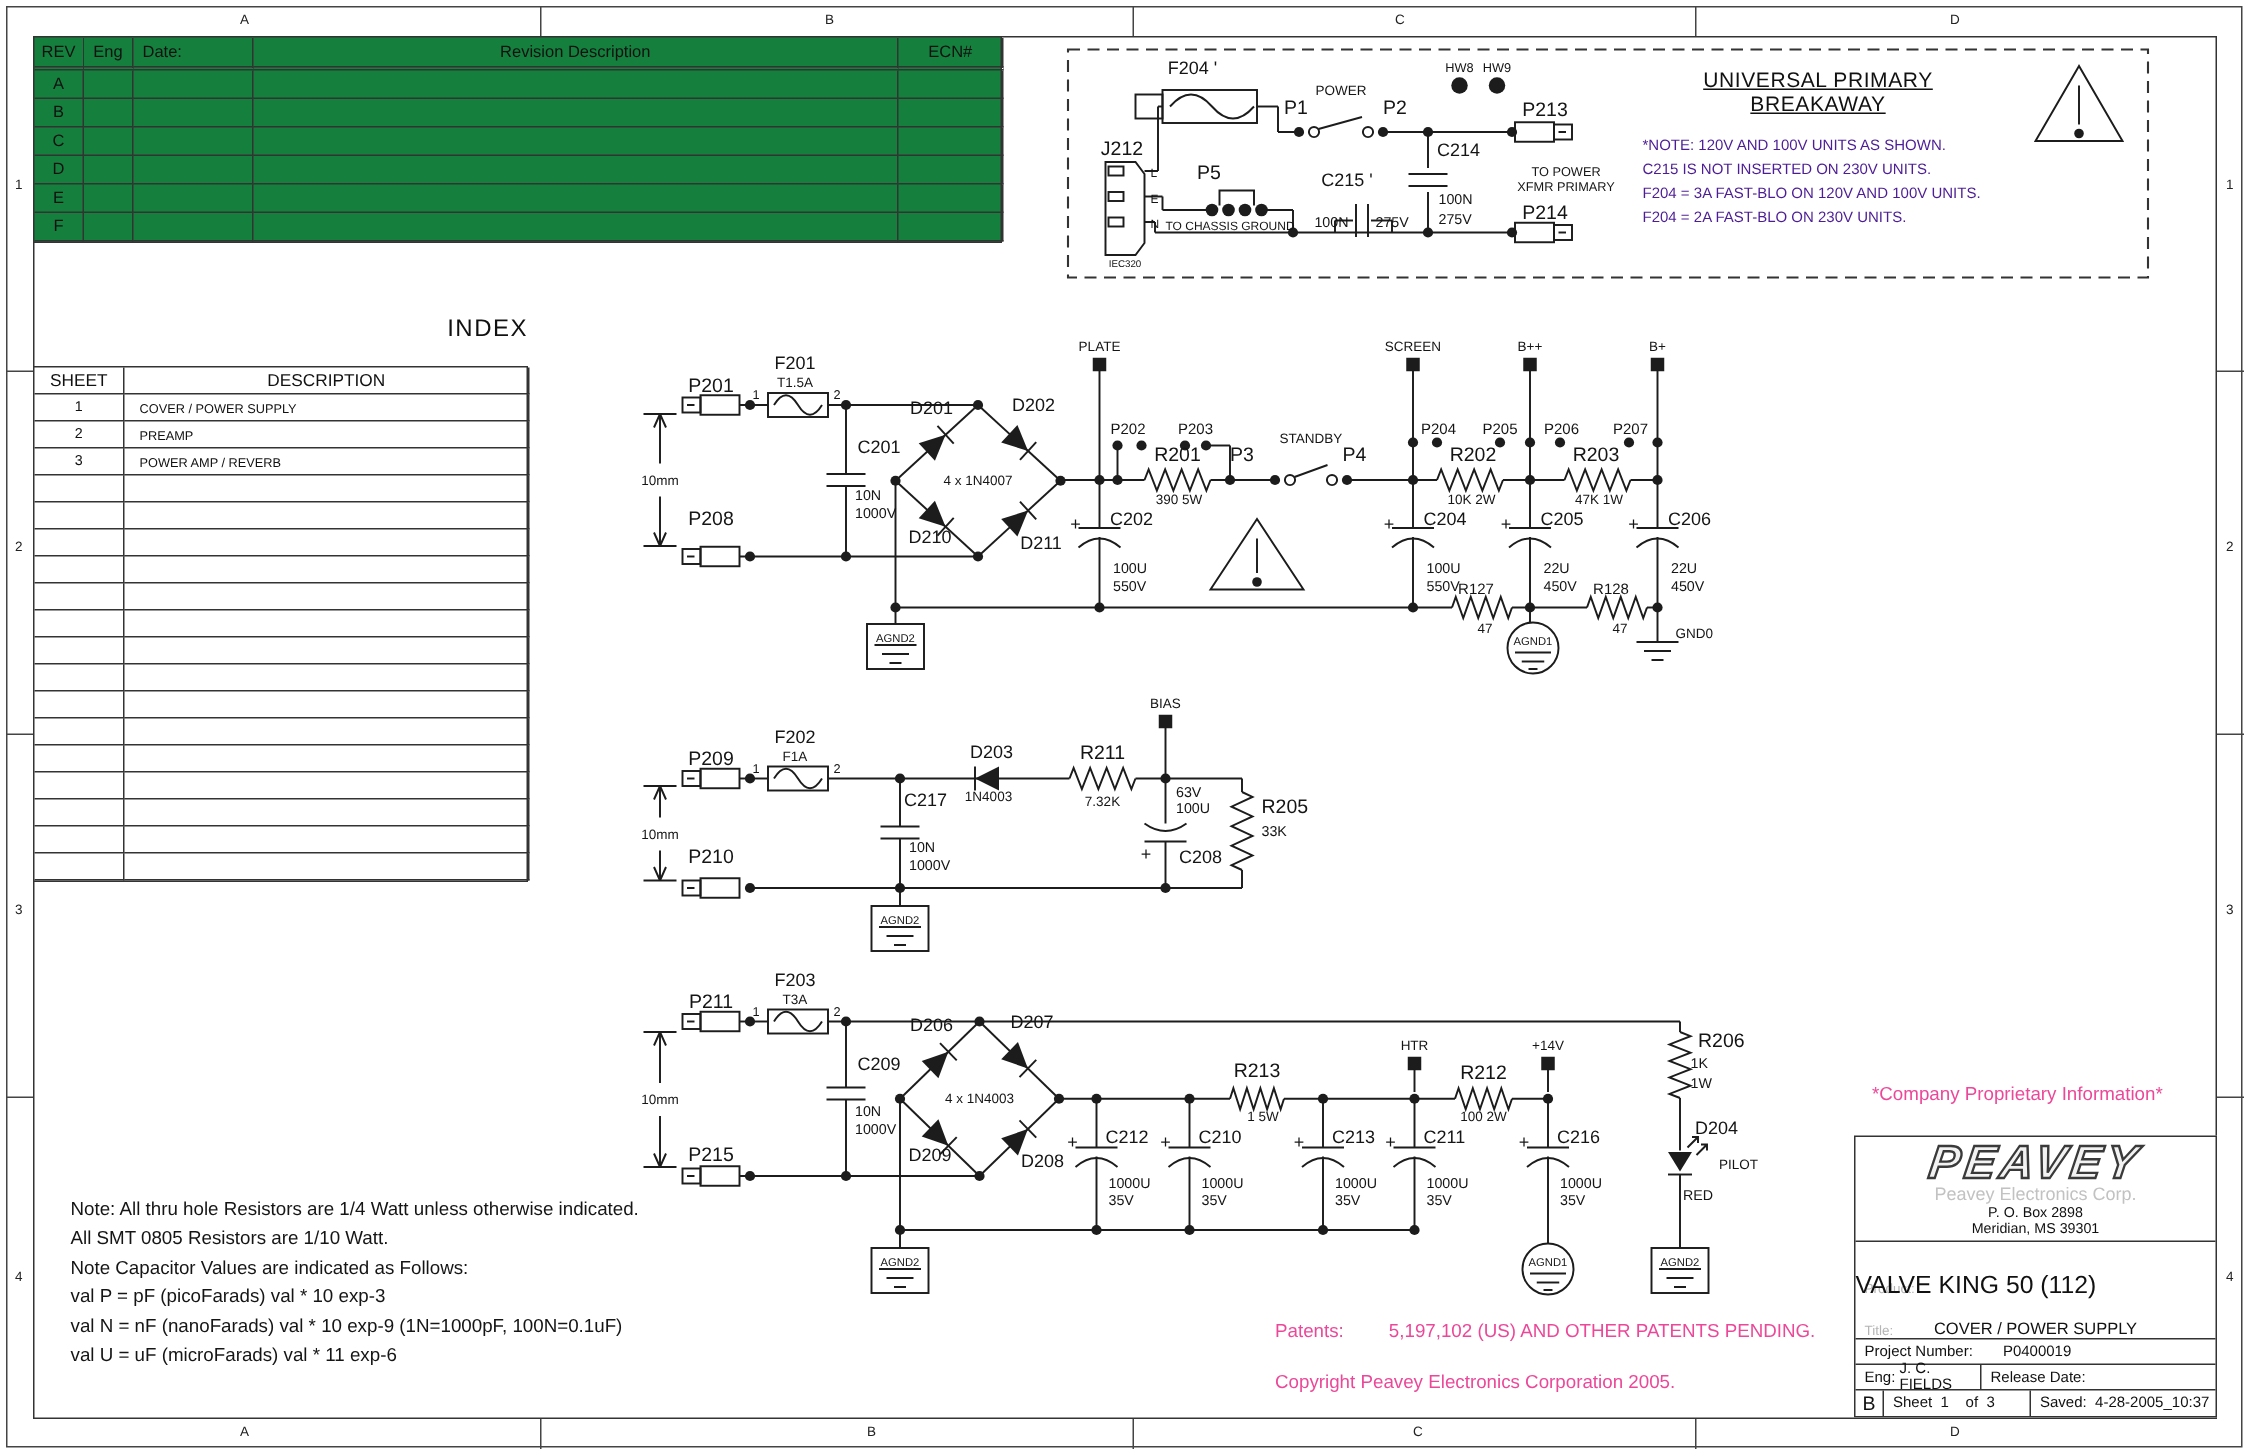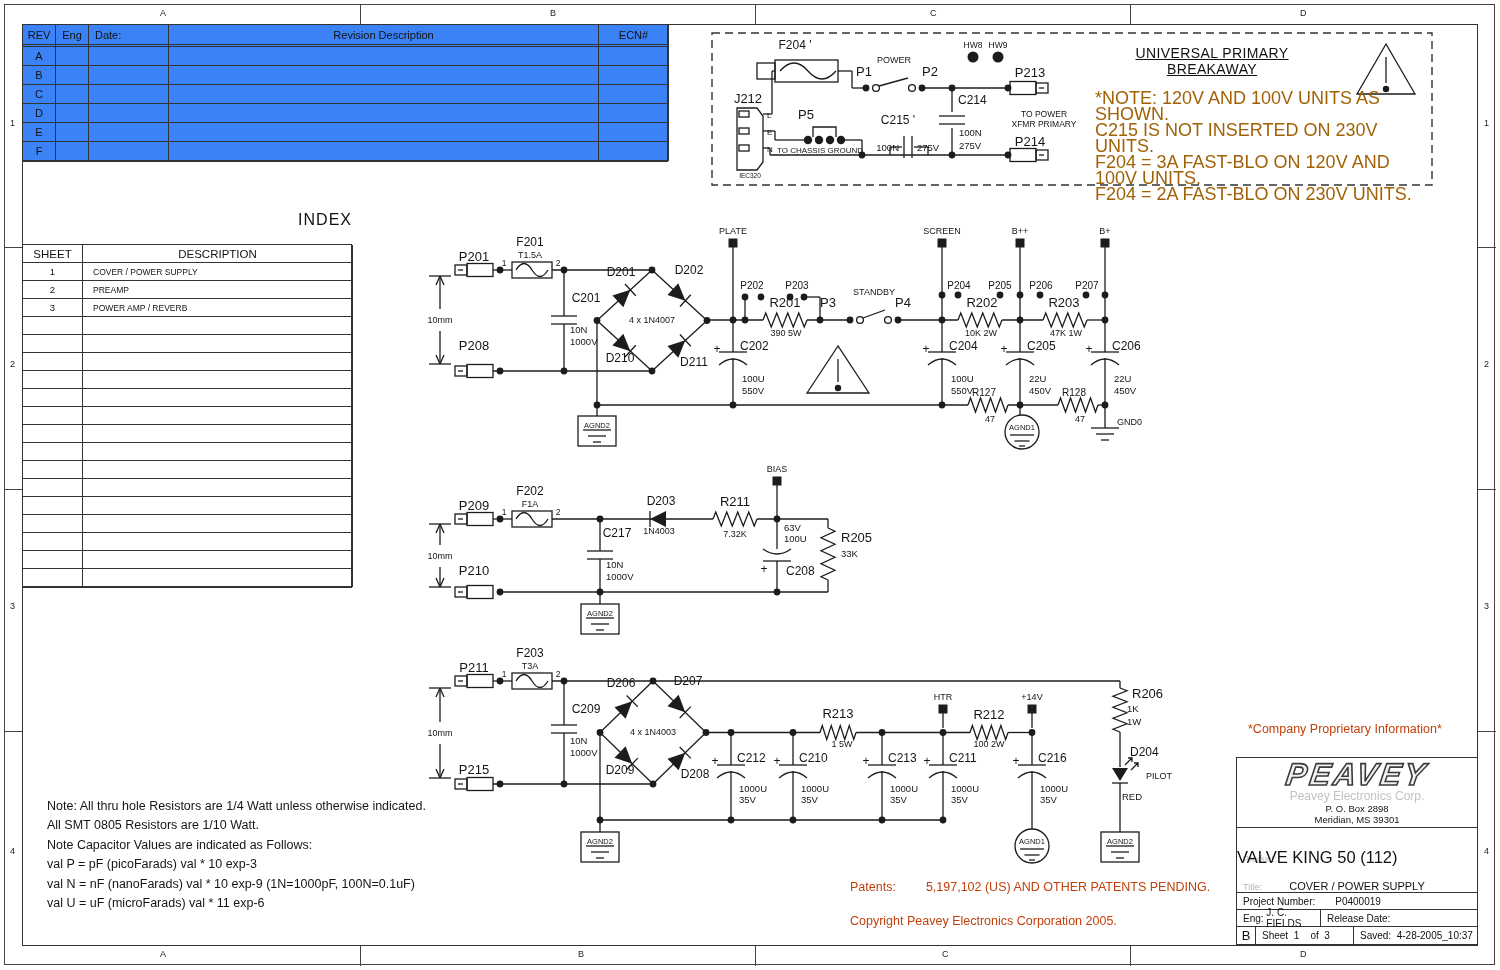--- a/index.html
+++ b/index.html
@@ -11,33 +11,33 @@
   .tick{position:absolute;background:#444}
   
   #schem{left:0;top:0;pointer-events:none}
   #schem text{font-family:"Liberation Sans","DejaVu Sans",sans-serif;fill:#151515}
   .w{stroke:#1c1c1c;stroke-width:1.3;fill:none}
   .o{stroke:#1c1c1c;stroke-width:1.3;fill:none}
   .f{fill:#1c1c1c;stroke:none}
   .od{fill:#fff;stroke:#1c1c1c;stroke-width:1.3}
   .dash{stroke:#333;stroke-width:1.4;fill:none;stroke-dasharray:8 5}
   
-  .revtbl{display:grid;grid-template-columns:33px 33px 80px 430px 70px;border:1.5px solid #333;background:#3b82f6;font-size:11px}
+  .revtbl{display:grid;grid-template-columns:33px 33px 80px 430px 70px;border:1.5px solid #333;background:#15803d;font-size:11px}
   .revtbl .c{border-right:1px solid #333;border-bottom:1px solid #333;display:flex;align-items:center;justify-content:center;height:19px}
   .revtbl .h{height:22px;border-bottom:3px double #333;font-size:11px}
   .revtbl .l{justify-content:flex-start;padding-left:6px}
   .idxtitle{font-size:16px;letter-spacing:1px;text-align:right}
   .idxtbl{display:grid;grid-template-columns:60px 270px;border:1.5px solid #333;background:#fff}
   .idxtbl .c{border-right:1px solid #333;border-bottom:1px solid #333;height:18px;display:flex;align-items:center;justify-content:center;font-size:9.5px}
   .idxtbl .h{font-size:11.5px}
   .idxtbl .d{justify-content:flex-start;padding-left:10px;font-size:8.5px}
   .notes{font-size:12.5px;line-height:19.4px;color:#151515}
   .bk-title{font-size:14px;text-decoration:underline;text-align:center;letter-spacing:.4px}
-  .bk-notes{font-size:18px;line-height:16px;color:#a16207}
-  .smalltext{font-size:12.5px;color:#c2410c}
+  .bk-notes{font-size:10px;line-height:16px;color:#4c1d95}
+  .smalltext{font-size:12.5px;color:#ec4899}
   
   .tb{border:1.5px solid #333;background:#fff;font-size:10px}
   .tb .sec1{position:relative;height:70px;border-bottom:1.2px solid #333}
   .tb-logo{position:absolute;top:0;left:0;right:0;text-align:center;font-style:italic;font-weight:bold;font-size:31px;letter-spacing:3px;color:#f2f2f2;-webkit-text-stroke:1.6px #3a3a3a;transform:skewX(-8deg);line-height:34px}
   .tb-corp{position:absolute;top:31px;left:0;right:0;text-align:center;color:#c2c2c2;font-size:12px}
   .tb-a1{position:absolute;top:45px;left:0;right:0;text-align:center;font-size:9.5px}
   .tb-a2{position:absolute;top:56px;left:0;right:0;text-align:center;font-size:9.5px}
   .tb .sec2{position:relative;height:65px;border-bottom:1.2px solid #333}
   .tb-glabel{color:#b5b5b5;font-size:9px}
   .tb-product{position:absolute;top:20px;left:0;right:0;font-size:16.5px}

